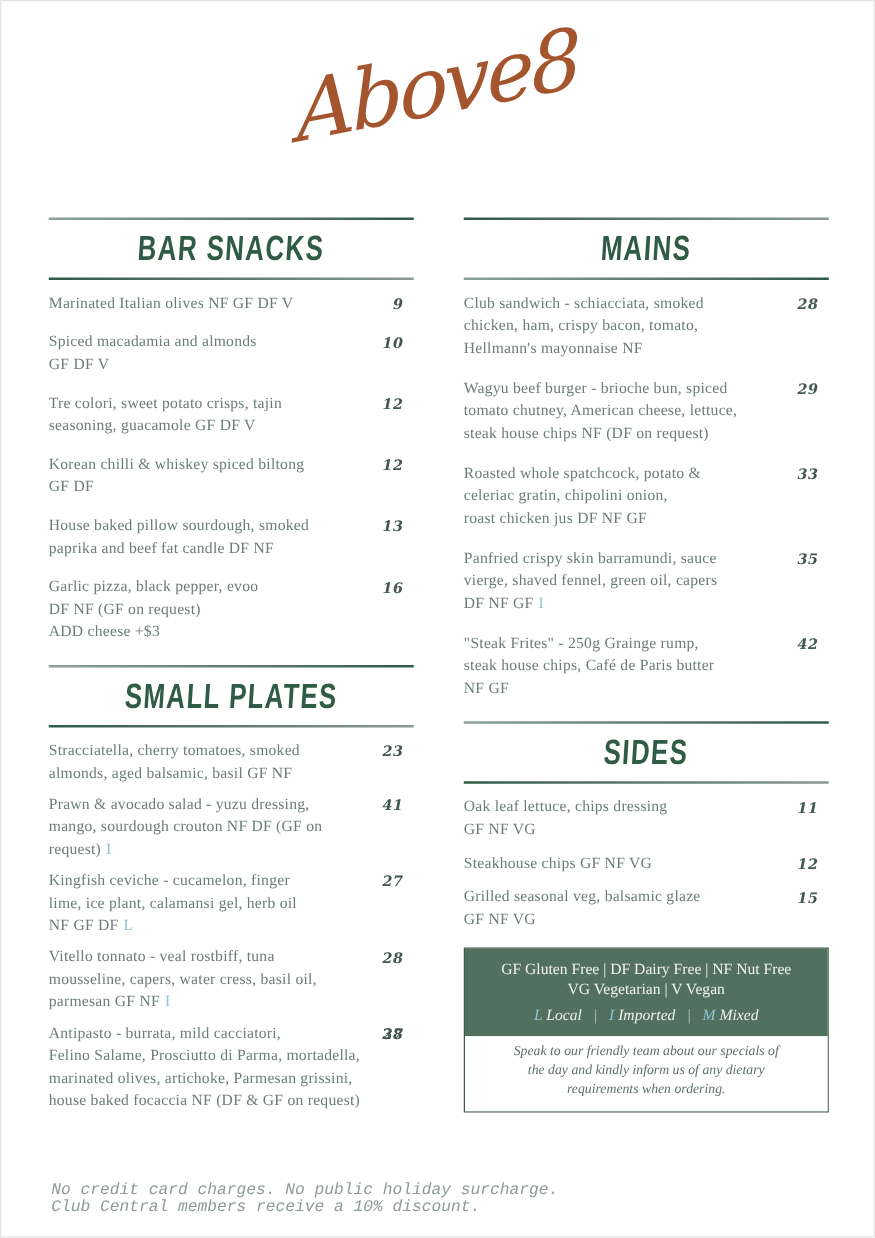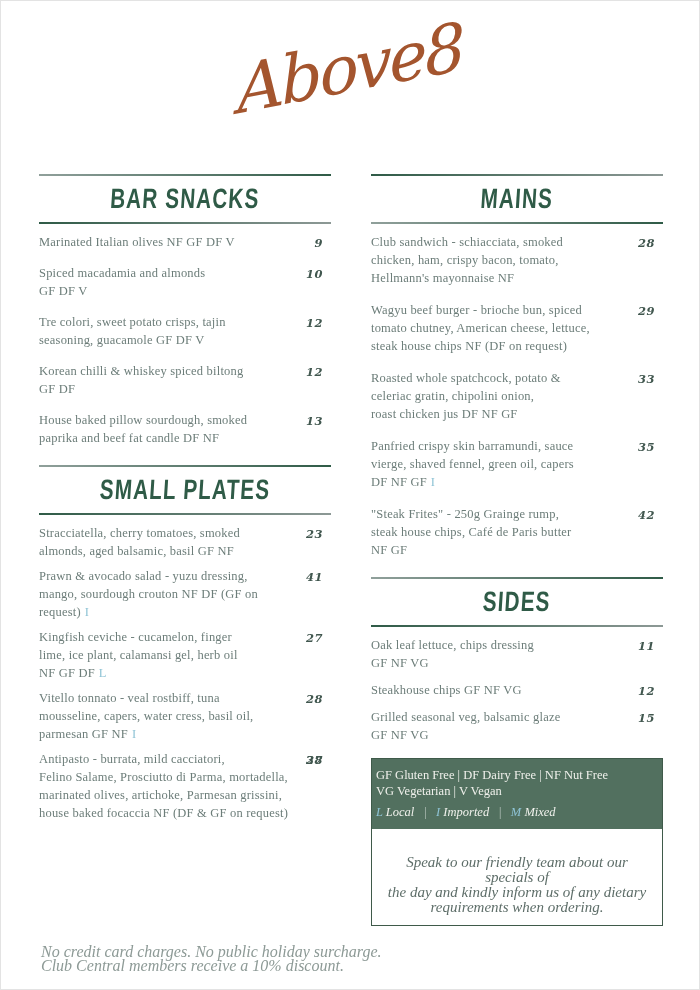--- a/index.html
+++ b/index.html
@@ -45,38 +45,38 @@
     font-size:11.5px; color:#41574f; letter-spacing:0.5px;
   }
   .sec-small-plates .item { margin-bottom:7px; }
   .sec-mains .item { margin-bottom:14px; }
   .sec-sides .item { margin-bottom:9px; }
   .section + .section { margin-top:18px; }
 
   
   .legend-box { margin-top:14px; border:1.5px solid #3f5a4a; box-sizing:border-box; }
   .legend-green {
-    background:#52705f; color:#f0f1ec; text-align:left;
+    background:#52705f; color:#f0f1ec; text-align:center;
     font-size:12.5px; line-height:16px; padding:8px 4px 9px;
   }
   .legend-row3 { margin-top:5px;font-style:italic; }
   .legend-key { color:#8ec3d5; }
   .legend-sep { color:#b8c5be; margin:0 6px; }
   .legend-label { color:#f0f1ec; }
   .legend-note {
     background:#ffffff; text-align:center; font-style:italic;
-    font-size:15px; line-height:15px; color:#5d6d68;
-    padding:26px 10px 10px; white-space:pre-line;
+    font-size:11px; line-height:15px; color:#5d6d68;
+    padding:5px 10px 10px; white-space:pre-line;
   }
 
   
   .footnote {
     position:absolute; left:40px; top:944px;
-    font-style:italic; font-size:16px; line-height:14px;
-    color:#8d9a96; white-space:pre-line;
+    font-style:italic; font-size:13px; line-height:14px;
+    color:#8d9a96; white-space:pre-line;font-family:Liberation Mono, monospace;
   }
 </style>
 </head>
 <body>
 
 <div class="page">
 
   <div class="logo-wrap">
     <span class="logo-text">Above8</span>
   </div>
@@ -106,20 +106,26 @@
         </div>
         <div class="item">
           <span class="txt">Korean chilli &amp; whiskey spiced biltong
 GF DF</span>
           <span class="price">12</span>
         </div>
         <div class="item">
           <span class="txt">House baked pillow sourdough, smoked
 paprika and beef fat candle DF NF</span>
           <span class="price">13</span>
+        </div>
+        <div class="item">
+          <span class="txt">Garlic pizza, black pepper, evoo
+DF NF (GF on request)
+ADD cheese +$3</span>
+          <span class="price">16</span>
         </div>
       </div>
     </div>
 
     <div class="section sec-small-plates">
       <div class="rule"></div>
       <div class="sec-title">
         <span class="cond">SMALL PLATES</span>
       </div>
       <div class="rule alt"></div>

